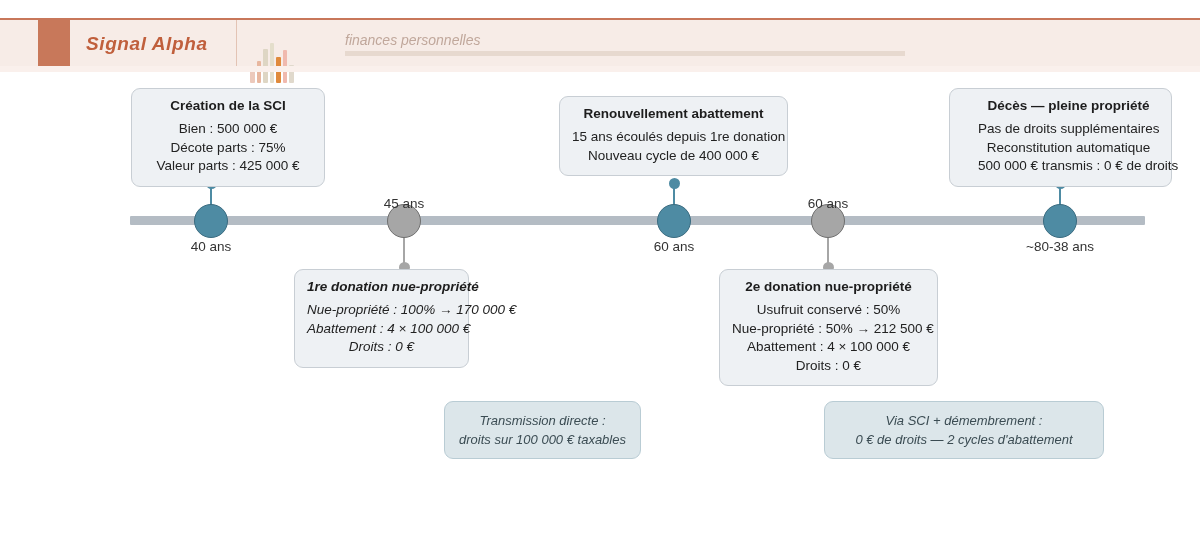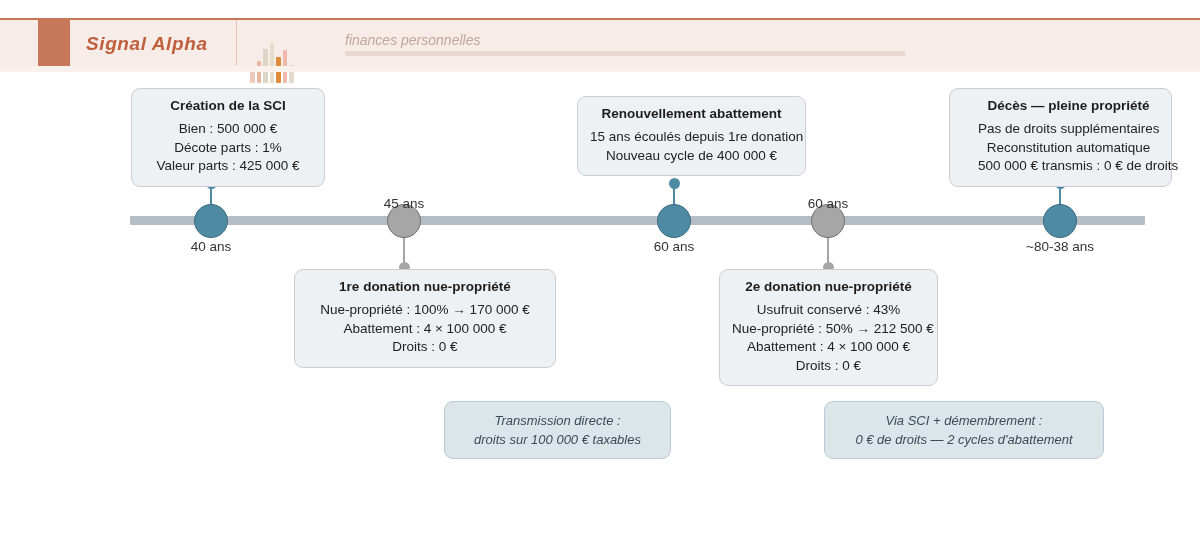--- a/index.html
+++ b/index.html
@@ -212,53 +212,53 @@
       <div class="connector teal" style="left: 1059px; top: 183px; height: 37.5px;"></div>
       <div class="cap-dot teal" style="left: 1054.5px; top: 178px;"></div>
       <div class="node-dot teal" style="left: 1043px; top: 203.5px;"></div>
       <div class="age-label" style="width: 140px; left: 990px; top: 239px;">~80-38 ans</div>
     </div>
   </div>
 
 <div class="info-card" style="left:131px; top:88px; width:194px;">
   <div class="card-title">Création de la SCI</div>
   <div class="card-line">Bien : 500 000 €</div>
-  <div class="card-line">Décote parts : 1%</div>
+  <div class="card-line">Décote parts : 75%</div>
   <div class="card-line">Valeur parts : 425 000 €</div>
 </div>
 
-<div class="info-card" style="left:577px; top:96px; width:229px;">
+<div class="info-card" style="left:559px; top:96px; width:229px;">
   <div class="card-title">Renouvellement abattement</div>
   <div class="card-line">15 ans écoulés depuis 1re donation</div>
   <div class="card-line">Nouveau cycle de 400 000 €</div>
 </div>
 
 <div class="info-card" style="left:949px; top:88px; width:223px;padding-left:28px;">
   <div class="card-title">Décès — pleine propriété</div>
   <div class="card-line">Pas de droits supplémentaires</div>
   <div class="card-line">Reconstitution automatique</div>
   <div class="card-line">500 000 € transmis : 0 € de droits</div>
 </div>
 
-<div class="info-card" style="left:294px; top:269px; width:262px;">
+<div class="info-card" style="left:294px; top:269px; width:175px;font-style:italic;">
   <div class="card-title">1re donation nue-propriété</div>
   <div class="card-line">Nue-propriété : 100% → 170 000 €</div>
   <div class="card-line">Abattement : 4 × 100 000 €</div>
   <div class="card-line">Droits : 0 €</div>
 </div>
 
 <div class="info-card" style="left:719px; top:269px; width:219px;">
   <div class="card-title">2e donation nue-propriété</div>
-  <div class="card-line">Usufruit conservé : 43%</div>
+  <div class="card-line">Usufruit conservé : 50%</div>
   <div class="card-line">Nue-propriété : 50% → 212 500 €</div>
   <div class="card-line">Abattement : 4 × 100 000 €</div>
   <div class="card-line">Droits : 0 €</div>
 </div>
 
-<div class="note-box" style="left:444px; top:401px; width:227px;">
+<div class="note-box" style="left:444px; top:401px; width:197px;">
   <div class="note-line">Transmission directe :</div>
   <div class="note-line">droits sur 100 000 € taxables</div>
 </div>
 
 <div class="note-box" style="left:824px; top:401px; width:280px;">
   <div class="note-line">Via SCI + démembrement :</div>
   <div class="note-line">0 € de droits — 2 cycles d'abattement</div>
 </div>
 
 </body></html>

